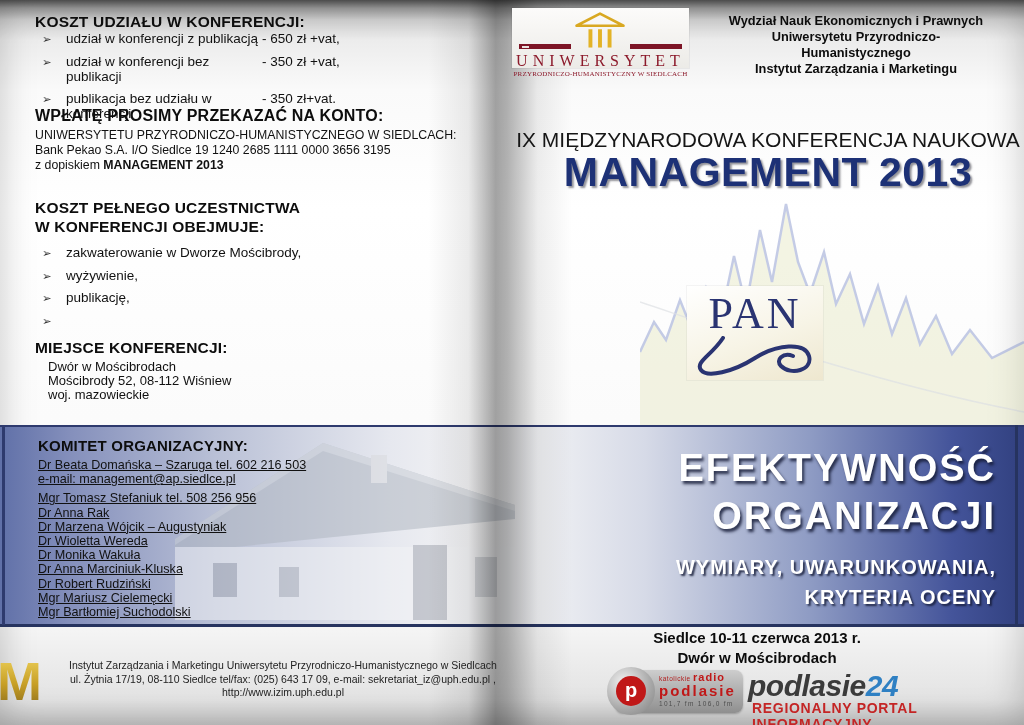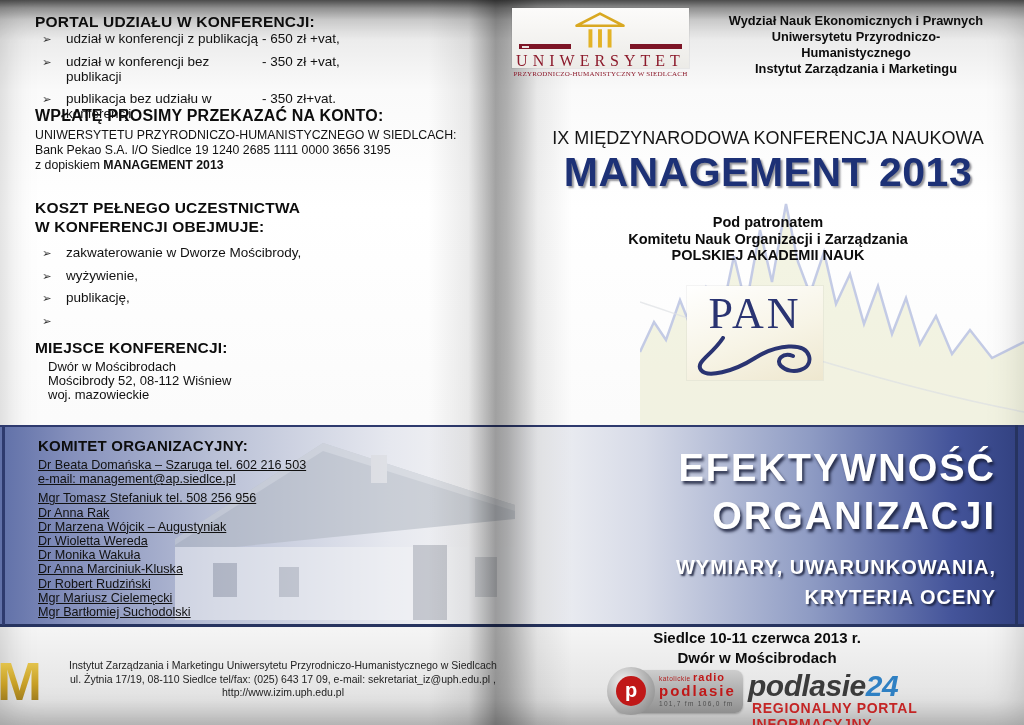--- a/index.html
+++ b/index.html
@@ -56,21 +56,21 @@
   .ulogo-bar{position:absolute;top:36px;height:5px;background:#7d1526;}
   .ulogo-bar.l{left:7px;width:52px;}
   .ulogo-bar.r{right:7px;width:52px;}
   .ulogo-tick{position:absolute;top:38px;left:10px;width:7px;height:1.5px;background:#e9e2df;}
   .ulogo-name{position:absolute;left:0;top:44px;width:177px;text-align:center;
               font-family:"Liberation Serif",serif;font-size:16px;letter-spacing:5px;color:#8c1a2b;}
   .ulogo-sub{position:absolute;left:0;top:62px;width:177px;text-align:center;
              font-family:"Liberation Serif",serif;font-size:7px;letter-spacing:.2px;color:#8c1a2b;}
 
   .rp-faculty{left:700px;top:13px;width:312px;text-align:center;font-size:12.8px;font-weight:bold;line-height:16px;color:#0c0c0c;}
-  .rp-kicker{left:512px;top:128px;width:512px;text-align:center;font-size:18px;color:#161616;}
+  .rp-kicker{left:512px;top:128px;width:512px;text-align:center;font-size:21px;color:#161616;}
   .rp-title{left:512px;top:149px;width:512px;text-align:center;font-size:41px;font-weight:bold;letter-spacing:.5px;
             color:#1d3176;text-shadow:2px 2px 2px rgba(110,110,118,.75);}
   .rp-patronage{left:512px;top:214px;width:512px;text-align:center;font-size:14.5px;font-weight:bold;line-height:16.5px;color:#0c0c0c;}
 
   .pan-box{left:687px;top:286px;width:136px;height:94px;z-index:10;
            background:linear-gradient(160deg,#ffffff 0%,#f7f4e6 55%,#eee7cf 100%);
            box-shadow:0 0 0 1px rgba(0,0,0,.04);}
   .pan-text{position:absolute;left:0;top:2px;width:136px;text-align:center;
             font-family:"Liberation Serif",serif;font-size:44px;letter-spacing:3px;color:#2a3472;}
   .pan-swash{position:absolute;left:6px;top:50px;width:124px;height:42px;}
@@ -125,21 +125,21 @@
     <rect x="196" y="28" width="16" height="28" fill="#d9dadd"></rect>
     <rect x="0" y="120" width="340" height="73" fill="#f3f4f6"></rect>
     <rect x="38" y="136" width="24" height="34" fill="#8d939d" opacity="0.75"></rect>
     <rect x="104" y="140" width="20" height="30" fill="#979da7" opacity="0.7"></rect>
     <rect x="238" y="118" width="34" height="75" fill="#848a95" opacity="0.75"></rect>
     <rect x="300" y="130" width="22" height="40" fill="#9aa0aa" opacity="0.7"></rect>
   </svg>
 
   <div class="abs fold"></div>
 
-  <div class="abs z10 h lp-cost-title">PORTAL UDZIAŁU W KONFERENCJI:</div>
+  <div class="abs z10 h lp-cost-title">KOSZT UDZIAŁU W KONFERENCJI:</div>
 
   <div class="abs z10 lp-cost-items">
     <div class="bul-row">
       <span class="bul">➢</span>
       <span class="bul-label">udział w konferencji z publikacją</span>
       <span>- 650 zł +vat,</span>
     </div>
     <div class="bul-row">
       <span class="bul">➢</span>
       <span class="bul-label">udział w konferencji bez publikacji</span>
@@ -229,25 +229,20 @@
   <div class="abs z10 rp-faculty">
     <div>Wydział Nauk Ekonomicznych i Prawnych</div>
     <div>Uniwersytetu Przyrodniczo-</div>
     <div>Humanistycznego</div>
     <div>Instytut Zarządzania i Marketingu</div>
   </div>
 
   <div class="abs z10 rp-kicker">IX MIĘDZYNARODOWA KONFERENCJA NAUKOWA</div>
   <div class="abs z10 rp-title">MANAGEMENT 2013</div>
 
-  <div class="abs z10 rp-patronage">
-    <div>Pod patronatem</div>
-    <div>Komitetu Nauk Organizacji i Zarządzania</div>
-    <div>POLSKIEJ AKADEMII NAUK</div>
-  </div>
 
   <div class="abs pan-box">
     <div class="pan-text">PAN</div>
     <svg class="pan-swash" viewBox="0 0 124 42">
       <path d="M30,2 C18,20 2,26 8,34 C14,42 40,36 62,22 C84,8 112,6 116,20 C120,34 98,40 88,30 C82,24 90,16 100,20" fill="none" stroke="#2a3472" stroke-width="4" stroke-linecap="round"></path>
     </svg>
   </div>
 
   <div class="abs rp-theme">
     <div class="big">EFEKTYWNOŚĆ</div>

